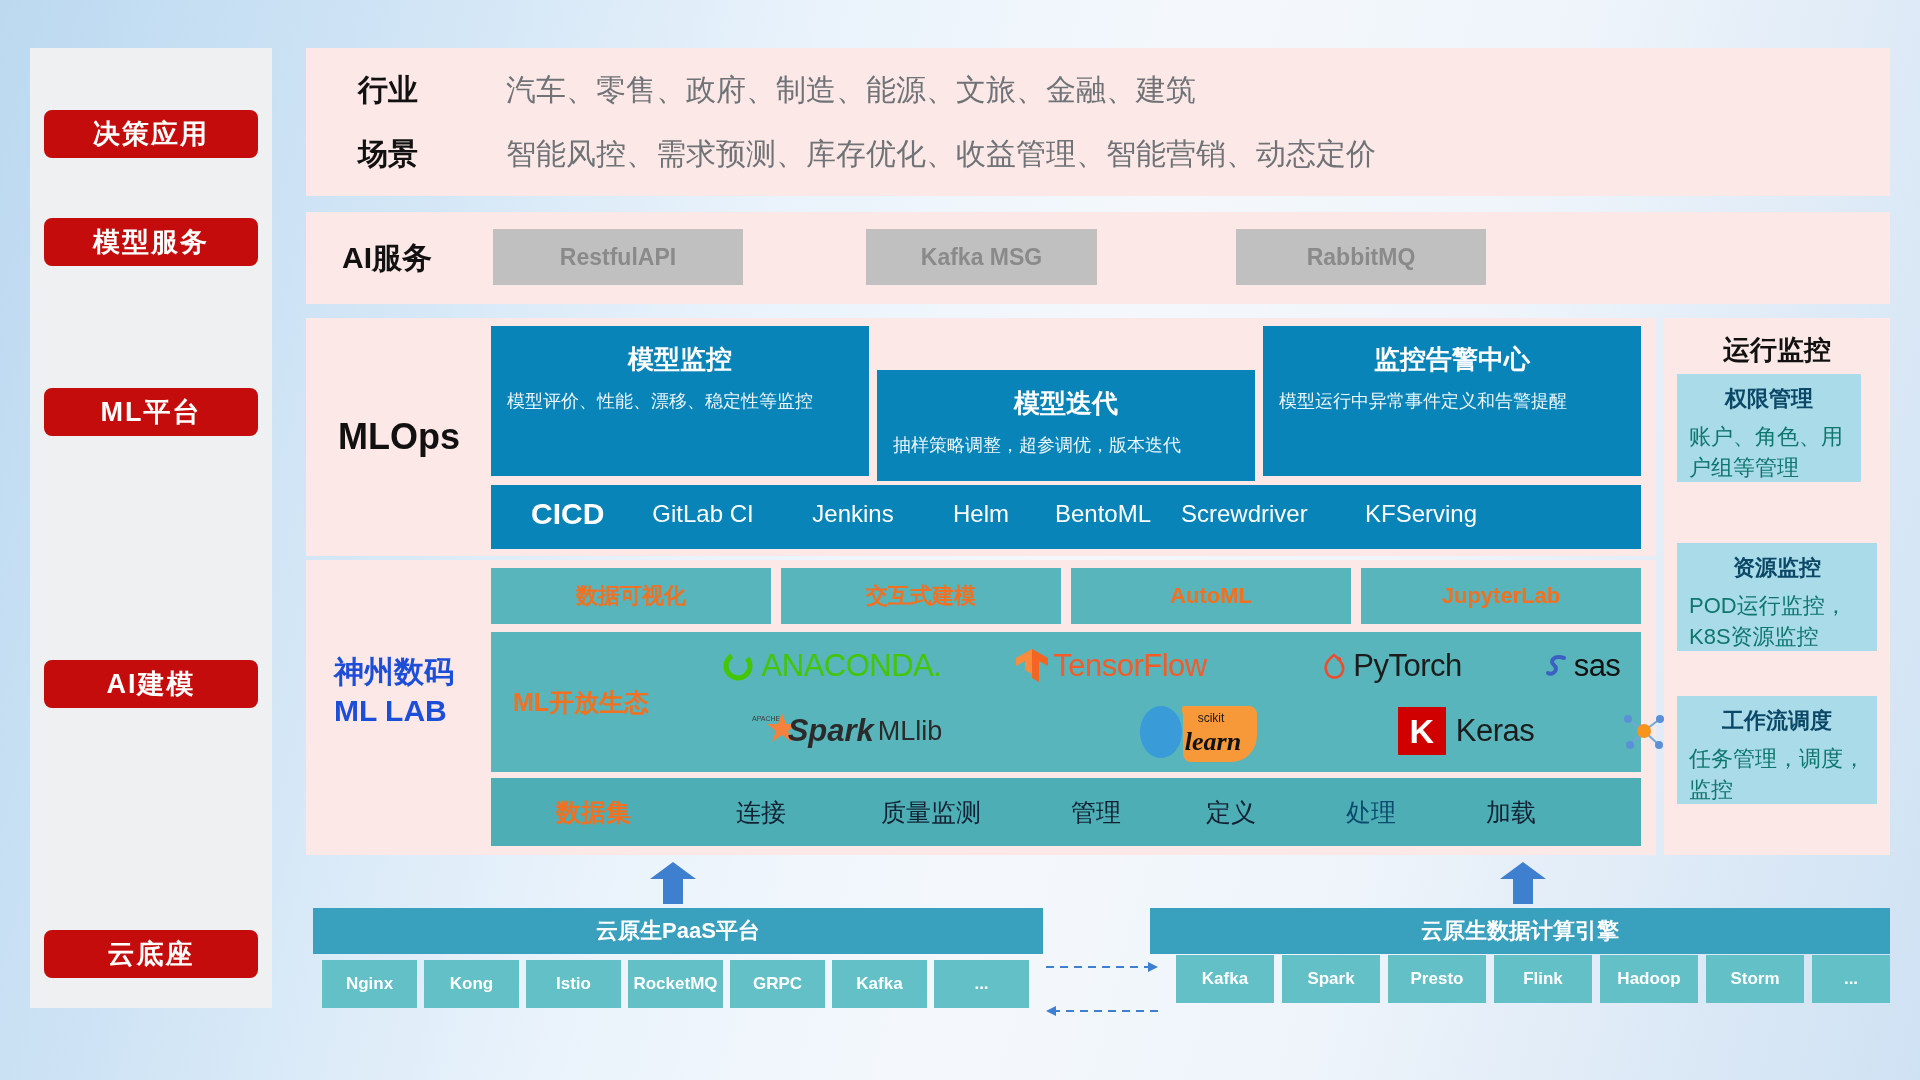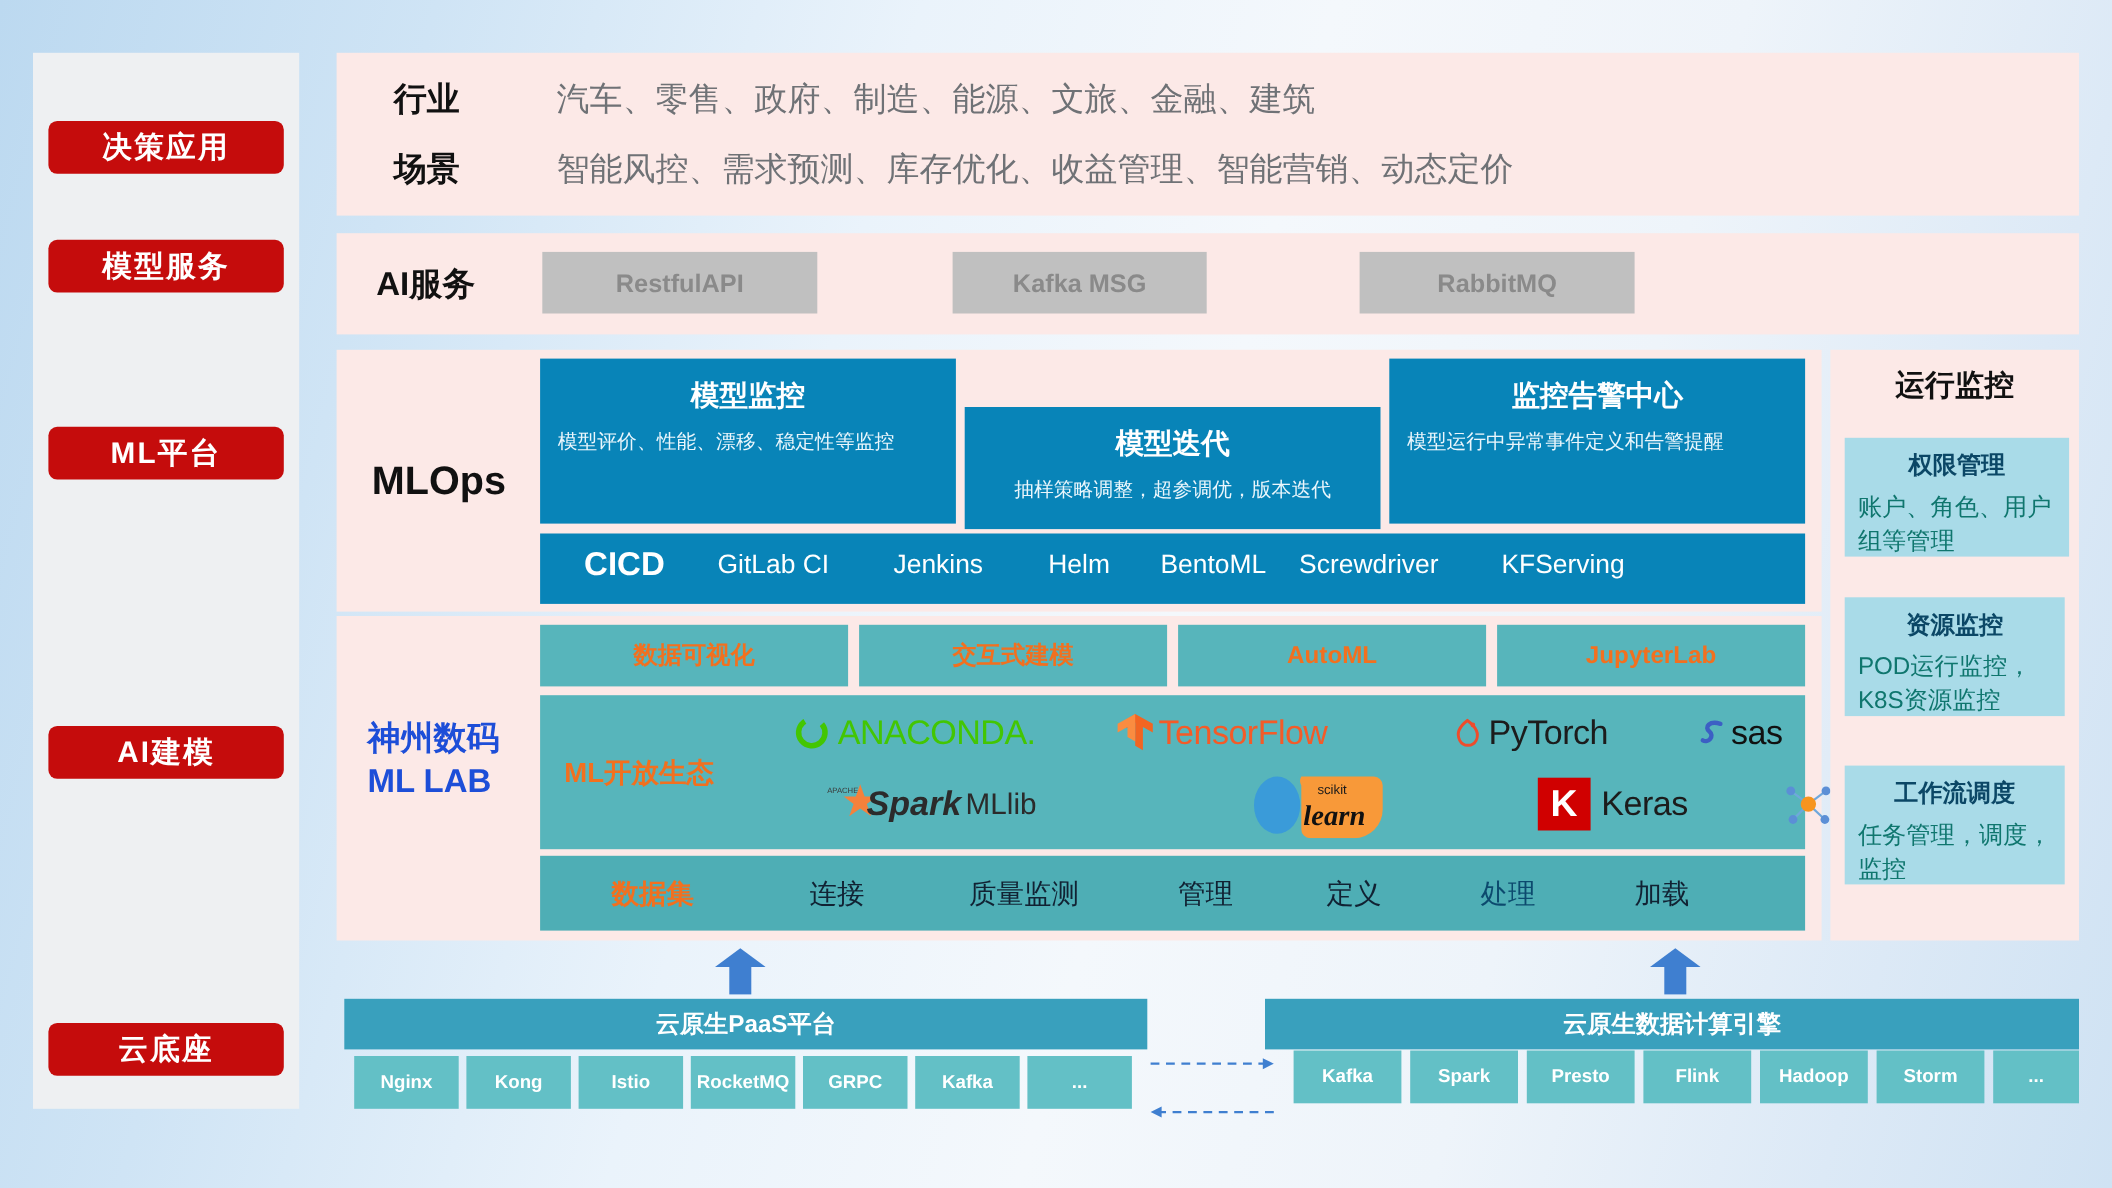--- a/index.html
+++ b/index.html
@@ -108,21 +108,21 @@
   <div class="band" style="left:306px;top:318px;width:1350px;height:238px;">
     <div class="row-label" style="position:absolute;left:32px;top:0;height:238px;font-size:36px;">MLOps</div>
 
     <div class="blue" style="position:absolute;left:185px;top:8px;width:378px;height:150px;">
       <div class="blue-title" style="margin-top:16px;">模型监控</div>
       <div class="blue-desc" style="margin:12px 16px 0 16px;">模型评价、性能、漂移、稳定性等监控</div>
     </div>
 
     <div class="blue" style="position:absolute;left:571px;top:8px;width:378px;height:111px;margin-top:44px;">
       <div class="blue-title" style="margin-top:16px;">模型迭代</div>
-      <div class="blue-desc" style="margin:12px 16px 0 16px;text-align:center;">抽样策略调整，超参调优，版本迭代</div>
+      <div class="blue-desc" style="margin:12px 16px 0 16px;">抽样策略调整，超参调优，版本迭代</div>
     </div>
 
     <div class="blue" style="position:absolute;left:957px;top:8px;width:378px;height:150px;">
       <div class="blue-title" style="margin-top:16px;">监控告警中心</div>
       <div class="blue-desc" style="margin:12px 16px 0 16px;">模型运行中异常事件定义和告警提醒</div>
     </div>
 
     <div class="blue" style="position:absolute;left:185px;top:167px;width:1150px;height:64px;overflow:hidden;">
       <div style="position:absolute;left:40px;top:12px;font-size:30px;font-weight:bold;color:#fff;">CICD</div>
       <div class="cicd-item" style="left:152px;">GitLab CI</div>
@@ -229,21 +229,21 @@
       <div style="position:absolute;left:580px;top:18px;font-size:25px;color:#123;">管理</div>
       <div style="position:absolute;left:715px;top:18px;font-size:25px;color:#123;">定义</div>
       <div style="position:absolute;left:855px;top:18px;font-size:25px;color:#0c4a6e;">处理</div>
       <div style="position:absolute;left:995px;top:18px;font-size:25px;color:#123;">加载</div>
     </div>
   </div>
 
   <div class="band" style="left:1664px;top:318px;width:226px;height:537px;">
     <div style="position:absolute;left:0;top:14px;width:226px;text-align:center;font-size:27px;font-weight:bold;color:#111;">运行监控</div>
 
-    <div class="side-card" style="position:absolute;left:13px;top:80px;width:204px;height:108px;">
+    <div class="side-card" style="position:absolute;left:13px;top:56px;width:184px;height:108px;">
       <div class="side-title" style="margin-top:10px;">权限管理</div>
       <div class="side-desc" style="margin:8px 12px 0 12px;">账户、角色、用户组等管理</div>
     </div>
 
     <div class="side-card" style="position:absolute;left:13px;top:225px;width:200px;height:108px;">
       <div class="side-title" style="margin-top:10px;">资源监控</div>
       <div class="side-desc" style="margin:8px 12px 0 12px;">POD运行监控，K8S资源监控</div>
     </div>
 
     <div class="side-card" style="position:absolute;left:13px;top:378px;width:200px;height:108px;">

